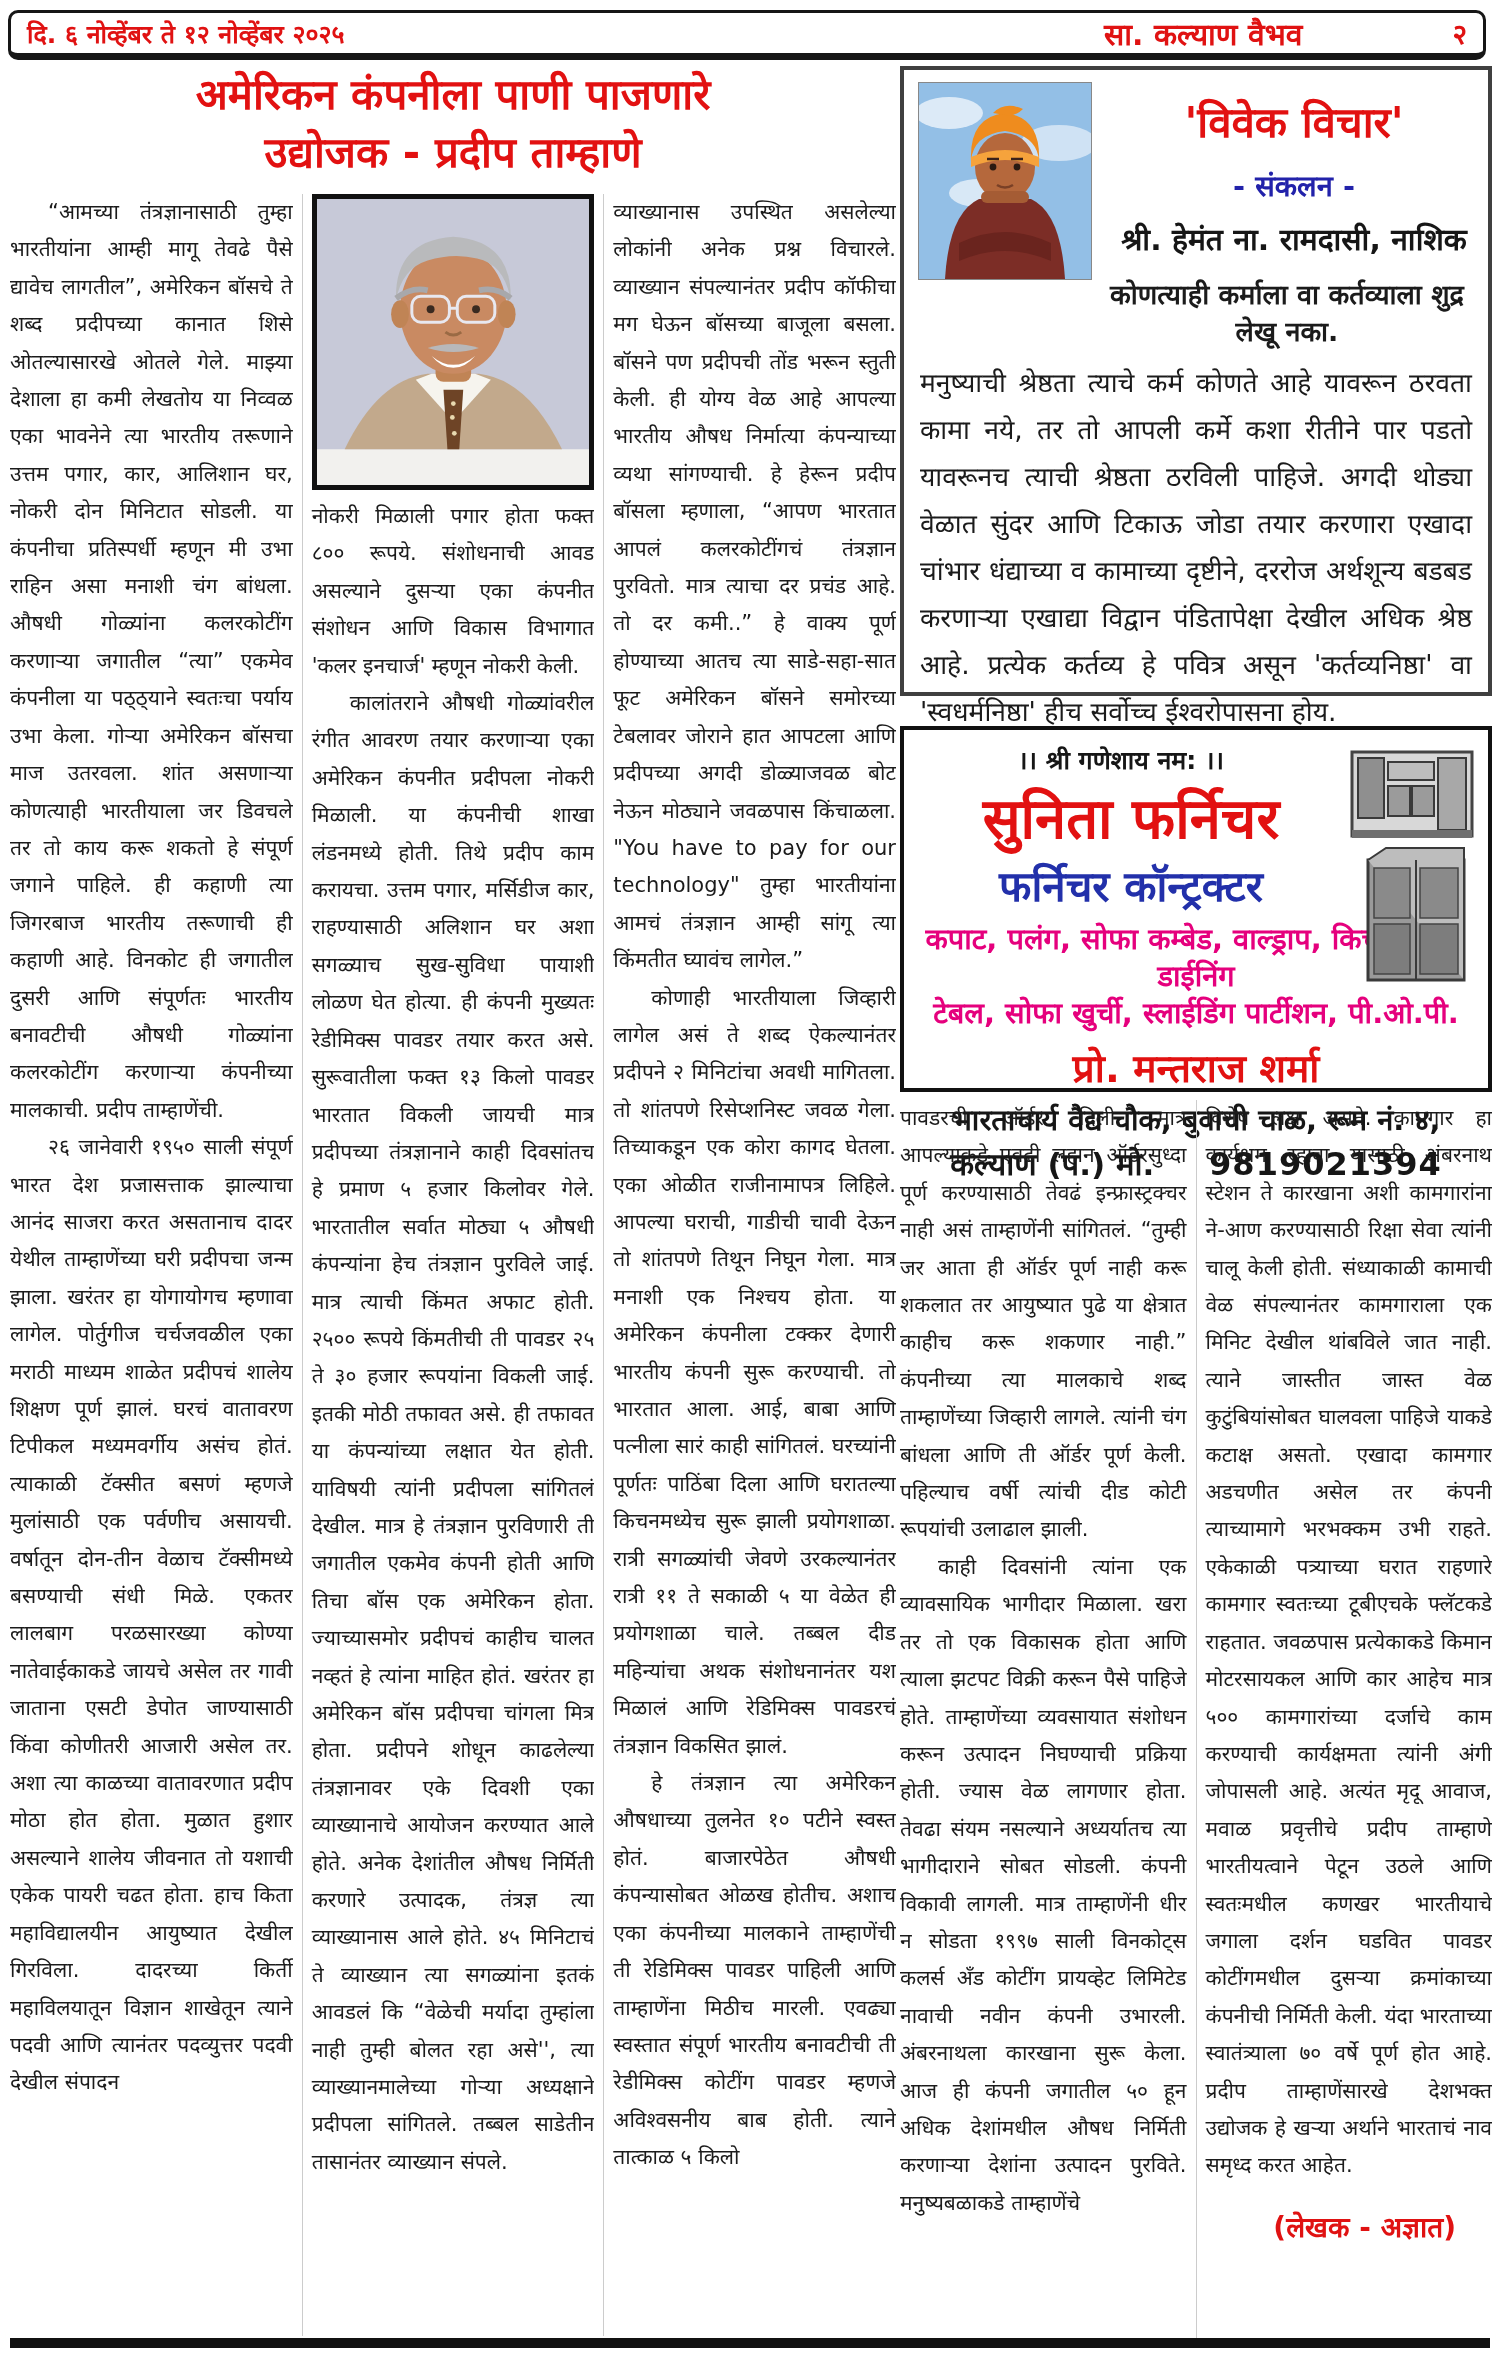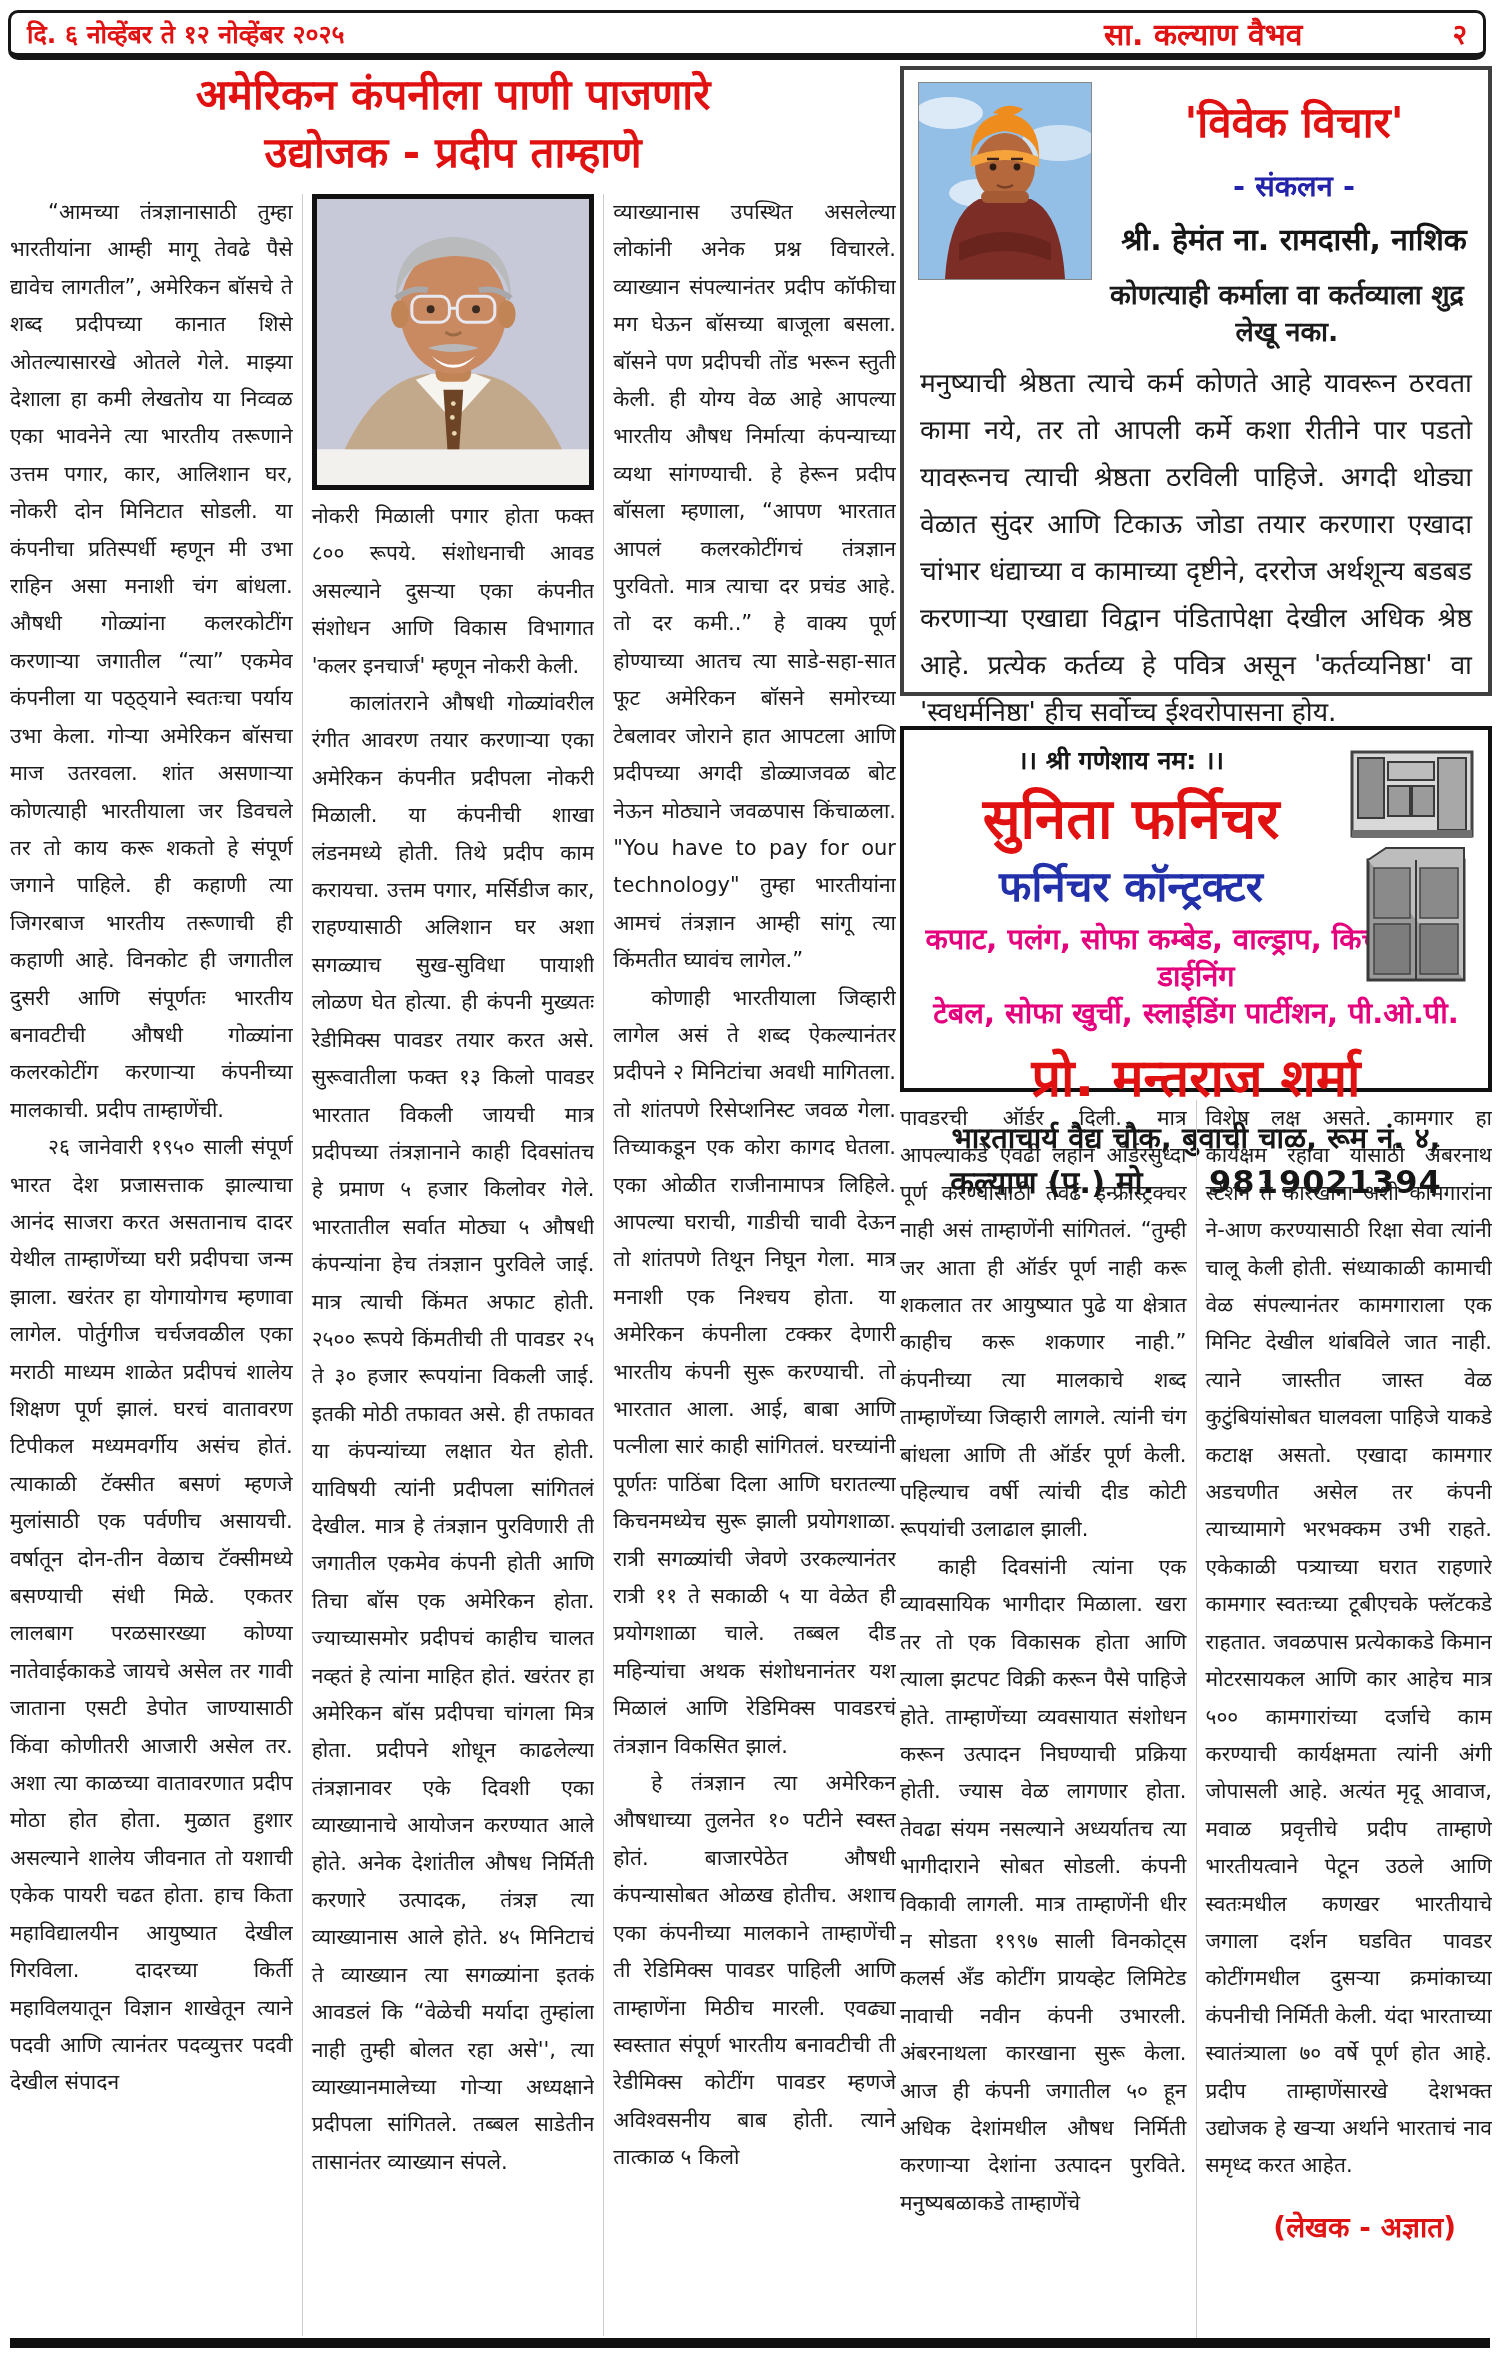--- a/index.html
+++ b/index.html
@@ -48,21 +48,21 @@
   .vbody{margin:10px 16px 0 16px;font-size:26.5px;line-height:47px;text-align:justify;}
   .vsign{margin:10px 30px 0 0;font-size:30px;font-weight:bold;color:#e01212;text-align:right;}
 
   
   .ad{position:absolute;left:900px;top:726px;width:592px;height:366px;
     border:4px solid #111;box-sizing:border-box;background:#fff;text-align:center;}
   .ad-invocation{margin-top:12px;margin-right:150px;font-size:25px;font-weight:bold;color:#161616;}
   .ad-name{margin-top:2px;margin-right:130px;font-size:56px;font-weight:bold;color:#e21111;}
   .ad-tagline{margin-top:2px;margin-right:130px;font-size:42px;font-weight:bold;color:#2230aa;}
   .ad-items{margin:8px 10px 0 10px;font-size:29px;font-weight:bold;color:#e5007d;line-height:37px;}
-  .ad-prop{margin-top:8px;font-size:52px;font-weight:bold;color:#e21111;}
+  .ad-prop{margin-top:8px;font-size:39px;font-weight:bold;color:#e21111;}
   .ad-addr{margin-top:6px;font-size:29px;font-weight:bold;color:#161616;}
   .ad-phone{margin-top:4px;font-size:31px;font-weight:bold;color:#161616;}
   .ad-phone .num{font-size:32px;letter-spacing:1px;margin-left:44px;}
   .ad-furn{position:absolute;right:10px;top:18px;width:128px;height:250px;}
   .ad-furn svg{display:block;width:100%;height:100%;}
 
   .bottom-rule{position:absolute;left:10px;top:2338px;width:1480px;height:10px;background:#111;}
 </style>
 </head>
 <body>

